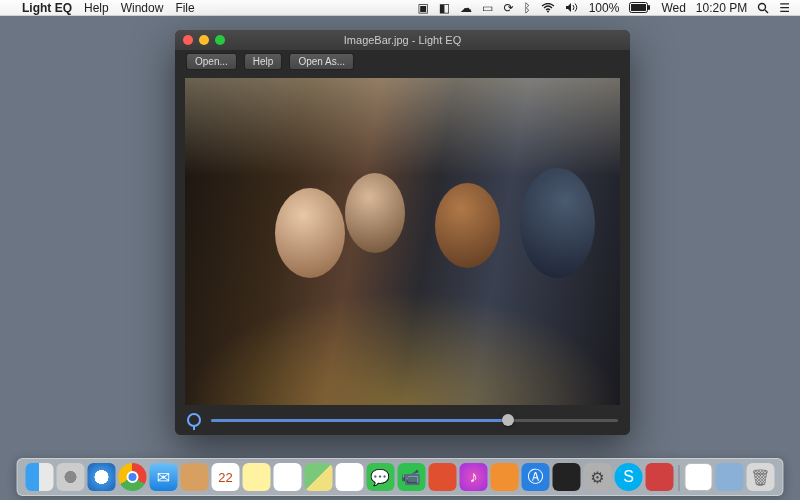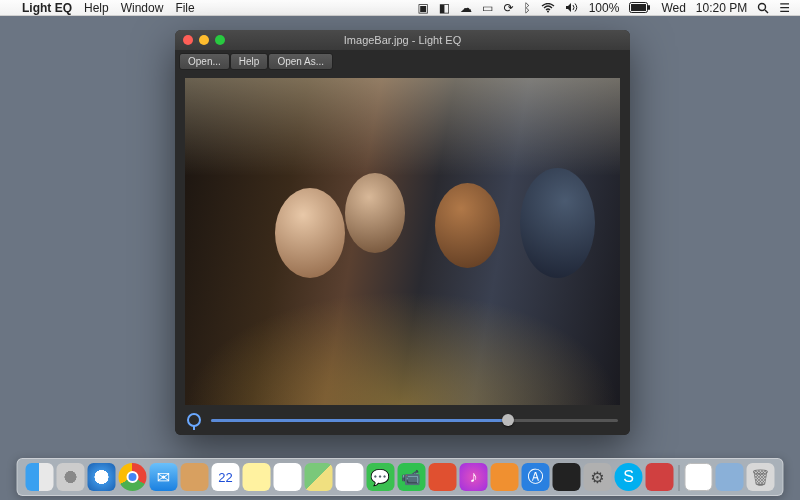--- a/index.html
+++ b/index.html
@@ -15,21 +15,21 @@
 
 
 .app-window { position: absolute; top: 30px; left: 175px; width: 455px; height: 405px; background: #2a2a2a; border-radius: 6px; box-shadow: 0 15px 40px rgba(0,0,0,0.5); overflow: hidden; display: flex; flex-direction: column; }
 .titlebar { height: 20px; background: linear-gradient(#4a4a4a, #3a3a3a); display: flex; align-items: center; position: relative; }
 .traffic-lights { display: flex; gap: 6px; margin-left: 8px; }
 .tl { width: 10px; height: 10px; border-radius: 50%; }
 .tl.red { background: #ff5f57; }
 .tl.yellow { background: #ffbd2e; }
 .tl.green { background: #28c940; }
 .win-title { position: absolute; left: 0; right: 0; text-align: center; font-size: 11px; color: #ccc; pointer-events: none; }
-.toolbar { height: 22px; display: flex; align-items: center; gap: 0; padding: 0 4px; background: #2a2a2a; }
+.toolbar { height: 22px; display: flex; align-items: center; gap: 7px; padding: 0 11px; background: #2a2a2a; }
 .tb-btn { background: linear-gradient(#5a5a5a, #474747); color: #ddd; font-size: 10px; padding: 2px 8px; border-radius: 3px; border: 1px solid #222; cursor: pointer; }
 .canvas { flex: 1; background: #2a2a2a; padding: 6px 10px 0 10px; }
 .image-area { width: 100%; height: 100%; background: #111; position: relative; overflow: hidden; }
 
 .photo-bg { position:absolute; inset:0; background: linear-gradient(100deg, #1a1410 0%, #3a2a1a 25%, #5a4030 40%, #2a2a30 55%, #3a4050 70%, #1a1a20 100%); }
 .photo-bg::before { content:""; position:absolute; top:0; left:0; right:0; height:30%; background: linear-gradient(180deg, rgba(255,240,200,0.35), transparent); }
 .photo-bg::after { content:""; position:absolute; bottom:0; left:0; right:0; height:35%; background: radial-gradient(ellipse at 50% 100%, rgba(200,160,60,0.5), transparent 70%); }
 .blob { position:absolute; border-radius:50%; }
 .blob.a { width:70px; height:90px; left:90px; top:110px; background: radial-gradient(circle at 40% 30%, #e8c8a8, #8a6040); }
 .blob.b { width:60px; height:80px; left:160px; top:95px; background: radial-gradient(circle at 40% 30%, #d8b898, #6a4a30); }
@@ -48,21 +48,21 @@
 .dock-item { width:28px; height:28px; border-radius:6px; display:flex; align-items:center; justify-content:center; font-size:16px; cursor:pointer; }
 .dock-sep { width:1px; height:26px; background: rgba(0,0,0,0.25); margin: 0 2px; }
 .di-finder { background: linear-gradient(90deg,#3aa0f0 50%,#e8e8e8 50%); }
 .di-launchpad { background: radial-gradient(circle,#888 30%,#ccc 31%); }
 .di-safari { background: radial-gradient(circle,#fff 35%,#3a90e0 36%,#1a60b0); }
 .di-chrome { background: conic-gradient(#ea4335 0 120deg,#4caf50 120deg 240deg,#fbbc05 240deg 360deg); position:relative; border-radius:50%; }
 .di-chrome::after{content:"";position:absolute;inset:8px;background:#4285f4;border-radius:50%;border:2px solid #fff;}
 .di-mail { background: linear-gradient(#6ac0fa,#1a80e0); color:#fff; }
 .di-contacts { background:#d8a060; }
 .di-cal { background:#fff; display:flex; flex-direction:column; font-size:8px; line-height:1; }
-.di-cal .d{color:#1d4ed8;font-size:13px;font-weight:500;}
+.di-cal .d{color:#c2410c;font-size:13px;font-weight:500;}
 .di-notes { background:#fff2a0; }
 .di-reminders { background:#fff; }
 .di-maps { background: linear-gradient(135deg,#7ac87a 50%,#f0e080 50%); }
 .di-photos { background:#fff; }
 .di-messages { background:#3ac050; color:#fff; }
 .di-facetime { background:#30c050; color:#fff; }
 .di-photobooth { background:#e05030; }
 .di-itunes { background: radial-gradient(circle,#e050c0,#a030e0); color:#fff; }
 .di-ibooks { background:#f09030; color:#fff; }
 .di-appstore { background:#2a80e0; color:#fff; }

